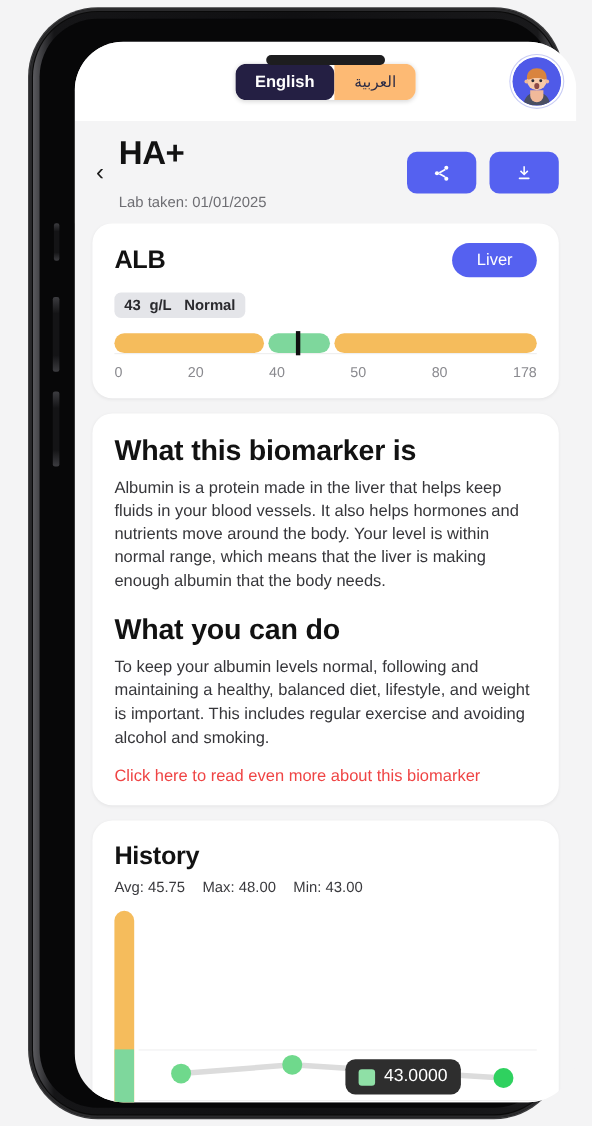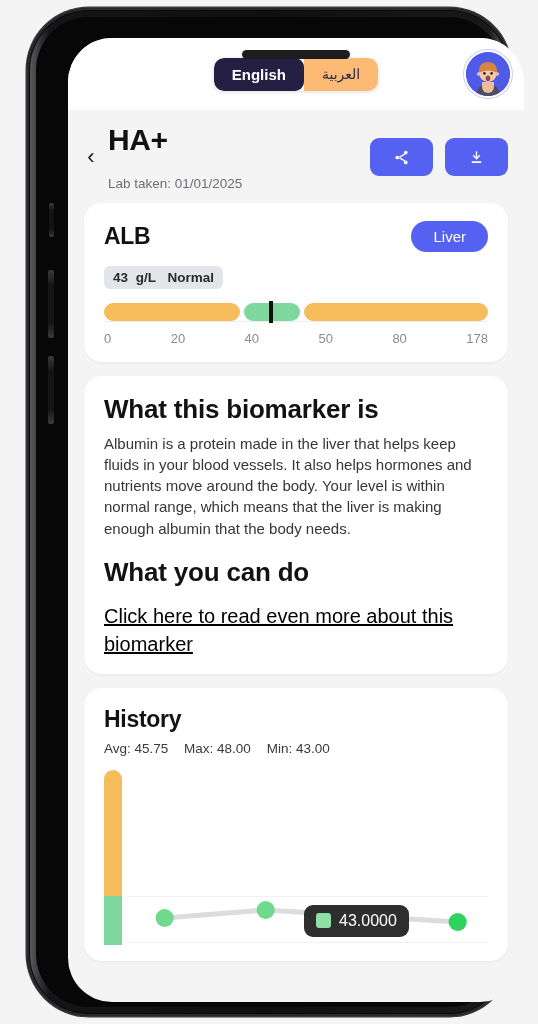--- a/index.html
+++ b/index.html
@@ -198,23 +198,22 @@
     letter-spacing: -0.2px;
   }
   .sec-title.second { margin-top: 18px; }
   .sec-body {
     margin-top: 8px;
     font-size: 15px; line-height: 1.42; color: #36363a;
   }
   .more-link {
     display: inline-block;
     margin-top: 14px;
-    font-size: 20px; line-height: 1.4;
-    color: #000000;
-    text-decoration: underline;
+    font-size: 15px; line-height: 1.4;
+    color: #ef4444;
     cursor: pointer;
   }
 
   
   .hist-title { font-size: 23px; font-weight: 700; color: #121212; letter-spacing: -0.3px; }
   .hist-stats { margin-top: 8px; font-size: 13.5px; color: #3a3a3e; }
   .hist-stats span { margin-right: 12px; }
   .chart {
     position: relative;
     height: 175px;
@@ -344,20 +343,21 @@
             <span>80</span>
             <span>178</span>
           </div>
         </div>
       </div>
 
       <div class="card">
         <div class="sec-title">What this biomarker is</div>
         <div class="sec-body">Albumin is a protein made in the liver that helps keep fluids in your blood vessels. It also helps hormones and nutrients move around the body. Your level is within normal range, which means that the liver is making enough albumin that the body needs.</div>
         <div class="sec-title second">What you can do</div>
+        <div class="sec-body">To keep your albumin levels normal, following and maintaining a healthy, balanced diet, lifestyle, and weight is important. This includes regular exercise and avoiding alcohol and smoking.</div>
         <a class="more-link">Click here to read even more about this biomarker</a>
       </div>
 
       <div class="card">
         <div class="hist-title">History</div>
         <div class="hist-stats">
           <span>Avg: 45.75</span>
           <span>Max: 48.00</span>
           <span>Min: 43.00</span>
         </div>
@@ -370,21 +370,21 @@
           <div class="gridline" style="top:172px"></div>
 
           <svg class="chart-svg" viewBox="0 0 380 175" preserveAspectRatio="none">
             <polyline points="60,148 160,140 255,146 350,152" fill="none" stroke="#dcdcdc" stroke-width="5" stroke-linecap="round" stroke-linejoin="round"></polyline>
             <circle cx="60" cy="148" r="9" fill="#6fd98c"></circle>
             <circle cx="160" cy="140" r="9" fill="#6fd98c"></circle>
             <circle cx="255" cy="146" r="9" fill="#6fd98c"></circle>
             <circle cx="350" cy="152" r="9" fill="#2fd15f"></circle>
           </svg>
 
-          <div class="tooltip" style="left:200px; top:135px;">
+          <div class="tooltip" style="left:210px; top:135px;">
             <span class="swatch"></span>
             <span>43.0000</span>
           </div>
         </div>
       </div>
 
     </div>
   </div>
 </div>
 

